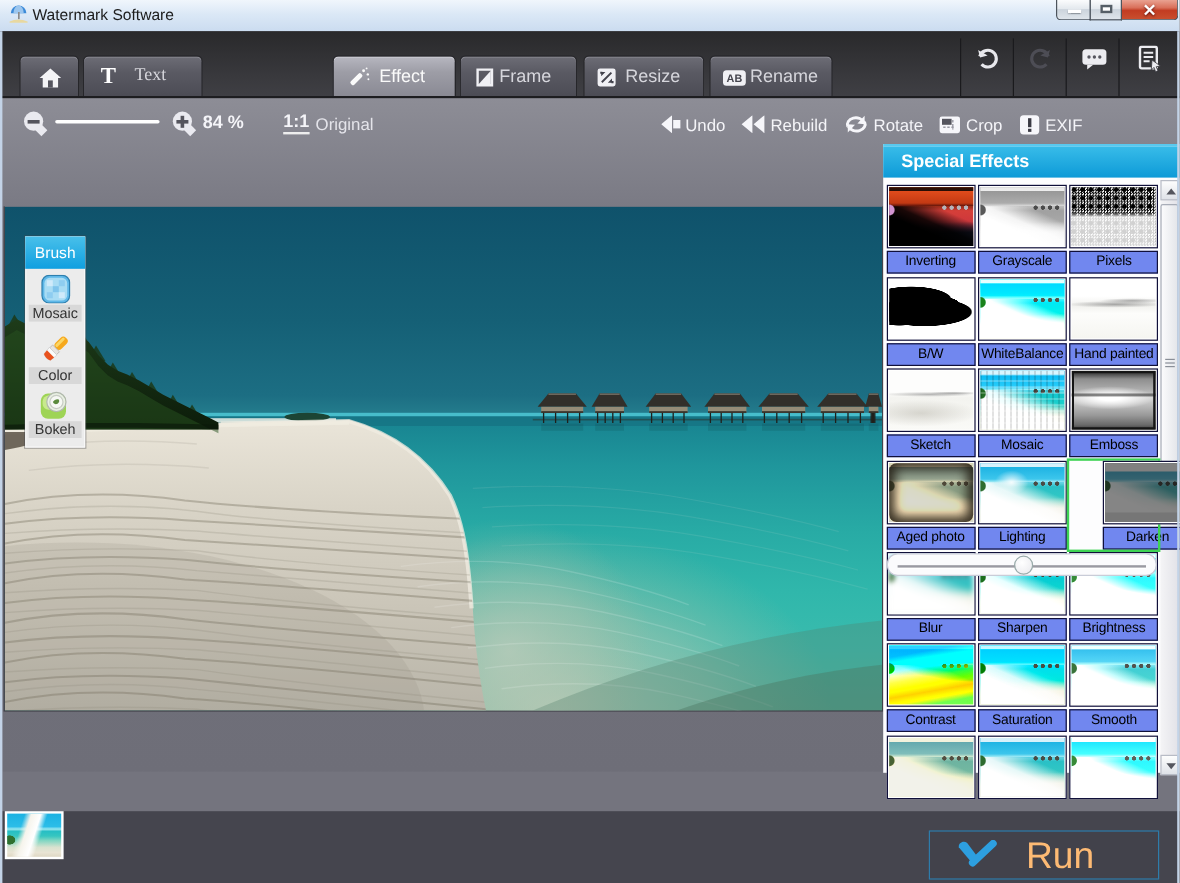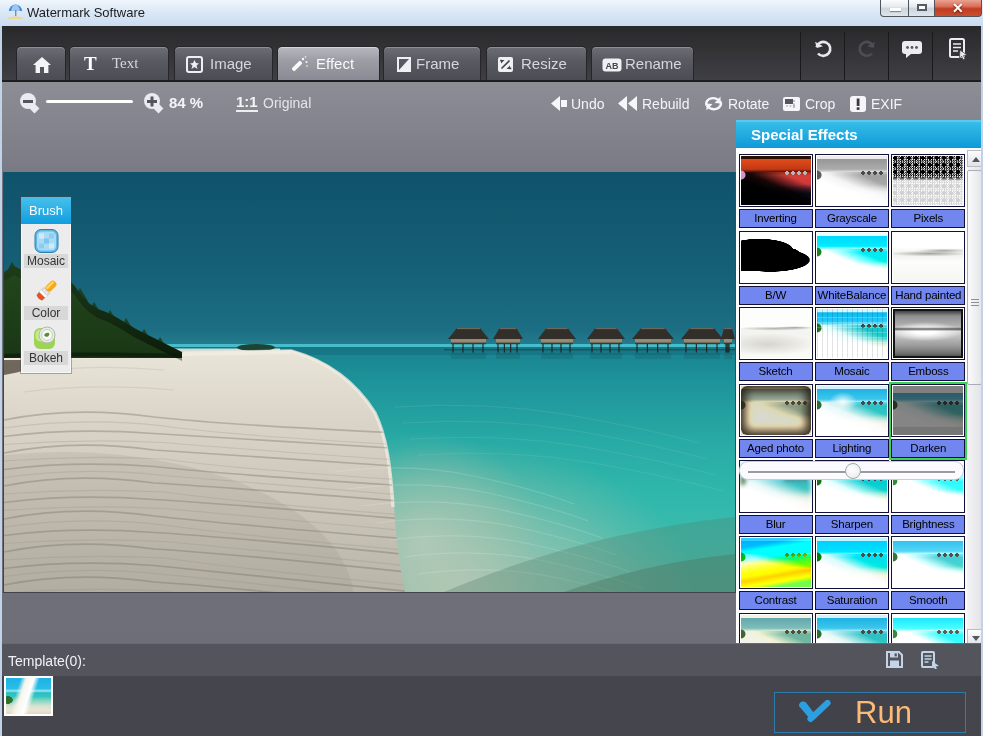--- a/index.html
+++ b/index.html
@@ -115,21 +115,21 @@
 .e-sketch { background:
   radial-gradient(55px 3px at 48% 40%, rgba(120,120,120,.55), rgba(0,0,0,0) 70%),
   radial-gradient(30px 2px at 78% 38%, rgba(100,100,100,.5), rgba(0,0,0,0) 70%),
   radial-gradient(60px 14px at 38% 72%, rgba(165,162,150,.4), rgba(0,0,0,0) 80%),
   linear-gradient(180deg, #fdfdfc 0 36%, #f3f3ef 46%, #fafaf7 100%); }
 .e-emboss { background:
   linear-gradient(rgba(0,0,0,0) 0 37%, rgba(35,35,35,.55) 40% 42%, rgba(0,0,0,0) 45%),
   radial-gradient(46px 12px at 46% 46%, #ffffff 20%, rgba(255,255,255,0) 80%),
   linear-gradient(180deg, #474747 0 5%, #8e8e8e 14%, #adadad 32%, #d6d6d6 46%, #bdbdbd 58%, #989898 76%, #6a6a6a 92%, #3a3a3a 100%);
   box-shadow:inset 0 0 0 2px #141414; }
-.selcell { outline:2px solid #3ed354; outline-offset:0px; }
+.selcell { outline:2px solid #3ed354; outline-offset:0px;padding-left:28px; }
 
 #fxslider { position:absolute; left:3px; top:339px; width:225px; height:19px; background:#fbfbfd;
   border:1px solid #c9ccd8; border-radius:9px; }
 #fxslider .track { position:absolute; left:8px; right:8px; top:9px; height:2px; background:#9a9aa2; box-shadow:0 1px 0 #fff; }
 #fxslider .thumb { position:absolute; left:105px; top:1px; width:16px; height:16px; border-radius:50%;
   background:radial-gradient(circle at 40% 35%, #ffffff, #e8e8ec); border:1px solid #9aa; }
 
 #sbar { position:absolute; left:231px; top:28px; width:15px; height:496px; background:linear-gradient(90deg,#f4f4f6,#e2e2e8); }
 .sbtn { position:absolute; left:0; width:15px; height:17px; background:linear-gradient(#fdfdfd,#dfe2e8); border:1px solid #b8bcc6; }
 #sthumb { position:absolute; left:0; top:20px; width:15px; height:215px; background:linear-gradient(90deg,#fbfbfc,#e4e6ea);
@@ -347,27 +347,20 @@
     <div class="tab" style="left:16px;width:50px;">
       <svg class="tabicon" style="position:absolute;left:15px;top:9px;" width="20" height="18" viewBox="0 0 20 18">
         <path d="M10 1 L19 9 L16.4 9 L16.4 17 L3.6 17 L3.6 9 L1 9 Z" fill="#f4f4f6"></path>
         <rect x="8" y="11" width="4" height="6" fill="#55555e"></rect>
       </svg>
     </div>
     <div class="tab" style="left:69px;width:100px;">
       <span style="position:absolute;left:14px;top:6px;font-family:'Liberation Serif',serif;font-weight:bold;font-size:19px;color:#fff;">T</span>
       <span class="lbl" style="left:42px;font-family:Liberation Serif, serif;">Text</span>
     </div>
-    <div class="tab" style="left:174px;width:99px;">
-      <svg style="position:absolute;left:11px;top:9px;" width="17" height="17" viewBox="0 0 17 17">
-        <rect x="1" y="1" width="15" height="15" rx="2" fill="none" stroke="#f0f0f4" stroke-width="2"></rect>
-        <path d="M8.5 4 L10 7 L13 7.5 L10.5 9.5 L11.5 13 L8.5 11 L5.5 13 L6.5 9.5 L4 7.5 L7 7 Z" fill="#f0f0f4"></path>
-      </svg>
-      <span class="lbl" style="left:35px;">Image</span>
-    </div>
     <div class="tab tabsel" style="left:277px;width:103px;">
       <svg style="position:absolute;left:12px;top:8px;" width="19" height="19" viewBox="0 0 19 19">
         <rect x="1" y="9" width="12" height="4" rx="1.5" transform="rotate(-45 7 11)" fill="#fafafa"></rect>
         <circle cx="13" cy="4" r="1.2" fill="#fafafa"></circle>
           <circle cx="16.5" cy="7" r="1" fill="#fafafa"></circle>
         <circle cx="15.5" cy="2" r=".8" fill="#fafafa"></circle>
           <circle cx="17" cy="11" r=".8" fill="#fafafa"></circle>
       </svg>
       <span class="lbl" style="left:38px;">Effect</span>
     </div>
@@ -648,34 +641,20 @@
             <div class="ti tb f-bright"></div>
           </div>
         </div>
       </div>
     <div id="fxslider">
         <div class="track"></div>
         <div class="thumb"></div>
       </div>
   </div>
 
-  <div id="tplbar">
-    <span class="t">Template(0):</span>
-    <svg style="position:absolute;left:886px;top:7px;" width="17" height="17" viewBox="0 0 17 17">
-      <path d="M1 1 H13 L16 4 V16 H1 Z" fill="none" stroke="#c2d4e6" stroke-width="2"></path>
-      <rect x="4" y="1.5" width="8" height="5" fill="#c2d4e6"></rect>
-        <rect x="8.6" y="2.4" width="2.2" height="3" fill="#54545d"></rect>
-      <rect x="4" y="9.5" width="9" height="6" fill="#c2d4e6"></rect>
-    </svg>
-    <svg style="position:absolute;left:921px;top:7px;" width="19" height="18" viewBox="0 0 19 18">
-      <rect x="1" y="1" width="12" height="15" rx="1" fill="none" stroke="#c2d4e6" stroke-width="2"></rect>
-      <path d="M3.5 5 h7 M3.5 8 h7 M3.5 11 h4" stroke="#c2d4e6" stroke-width="1.5"></path>
-      <path d="M11 10 L18 15 L14.7 15.5 L16 18 L13.8 18 L12.8 15.8 L11 17.6 Z" fill="#c2d4e6"></path>
-    </svg>
-  </div>
   <div id="bottom">
     <div id="thumb1">
         <div class="ti beach"></div>
       </div>
     <div id="runbtn">
       <svg style="position:absolute;left:21px;top:7px;" width="36" height="27" viewBox="0 0 36 27">
         <path d="M3 6 C 2.5 2.5 7 0 10 2.5 L17.5 12.5 L13.5 18.5 Z" fill="#2d9fe0"></path>
         <line x1="14.5" y1="19" x2="31.5" y2="3" stroke="#2d9fe0" stroke-width="6.2" stroke-linecap="round"></line>
       </svg>
       <span class="rt">Run</span>

